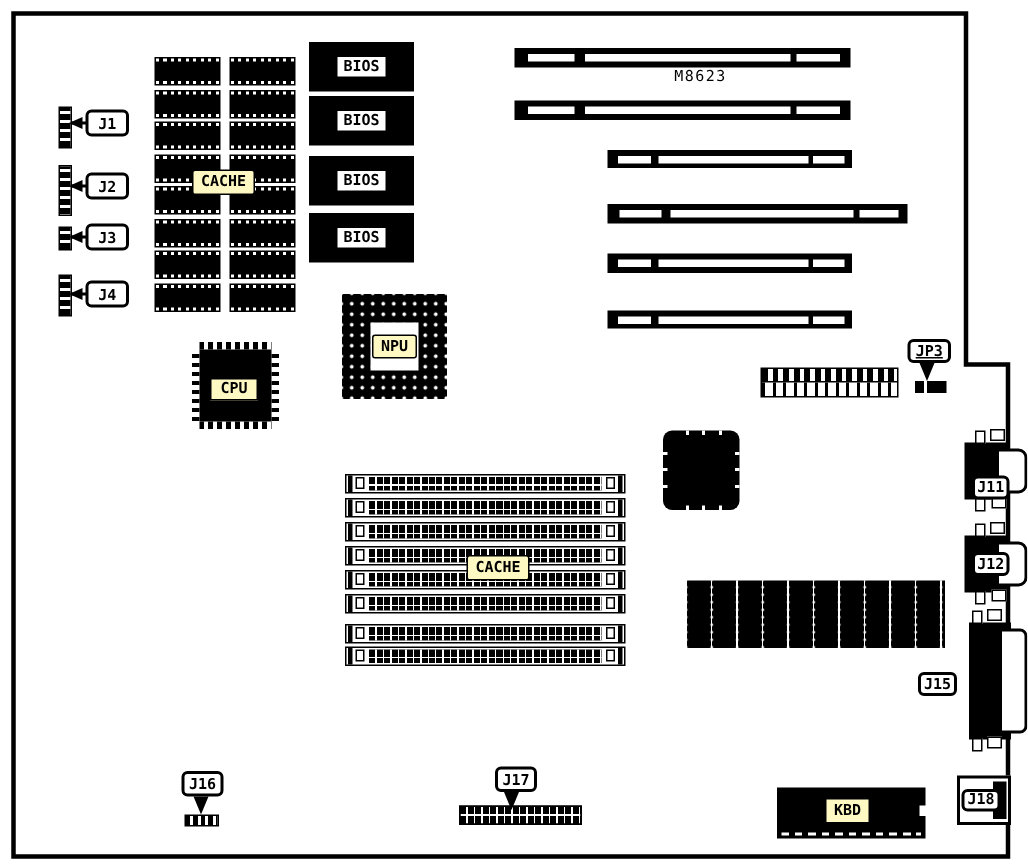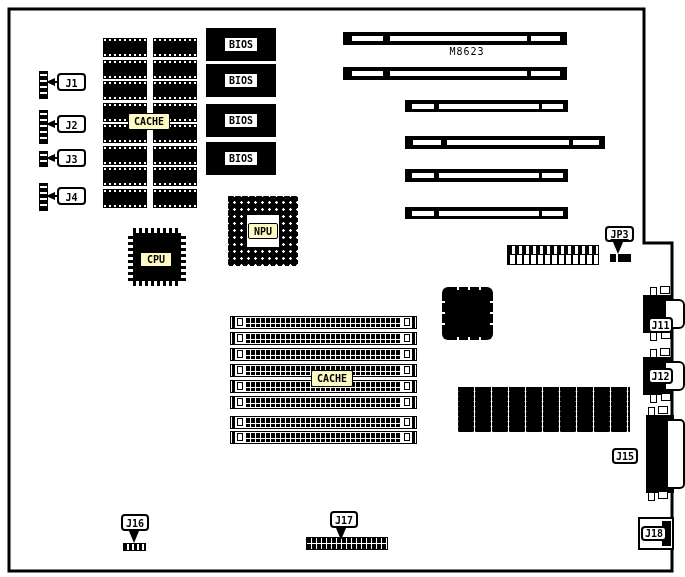--- a/index.html
+++ b/index.html
@@ -289,20 +289,25 @@
   <div class="tab" style="left:648px;top:492px;width:7px;height:9px;"></div>
   <div class="tab" style="left:658px;top:491px;width:10px;height:8px;"></div>
 
   <div class="abs" style="left:638px;top:517px;width:36px;height:33px;background:#fff;border:2px solid #000;z-index:3;">
     <div class="abs" style="right:1px;top:2px;width:9px;height:25px;background:#000;"></div>
   </div>
   <div class="callout" style="left:641px;top:526px;width:26px;height:15px;">
       <span>J18</span>
     </div>
 
+  <div class="abs" style="left:518px;top:525px;width:99px;height:34px;background:#000;">
+    <div class="abs" style="left:3px;right:3px;bottom:2px;height:2px;background:repeating-linear-gradient(90deg,#fff 0 5px,transparent 5px 9px);"></div>
+    <div class="abs" style="right:-1px;top:12px;width:5px;height:7px;background:#fff;"></div>
+    <div class="chip-label" style="left:33px;top:8px;width:28px;height:15px;">KBD</div>
+  </div>
 
   <div class="callout" style="left:121px;top:514px;width:28px;height:17px;">
       <span>J16</span>
     </div>
   <div class="arrow-down" style="left:129px;top:531px;"></div>
   <div class="hhdr" style="left:123px;top:543px;width:23px;height:8px;"></div>
 
   <div class="callout" style="left:330px;top:511px;width:28px;height:17px;">
       <span>J17</span>
     </div>

